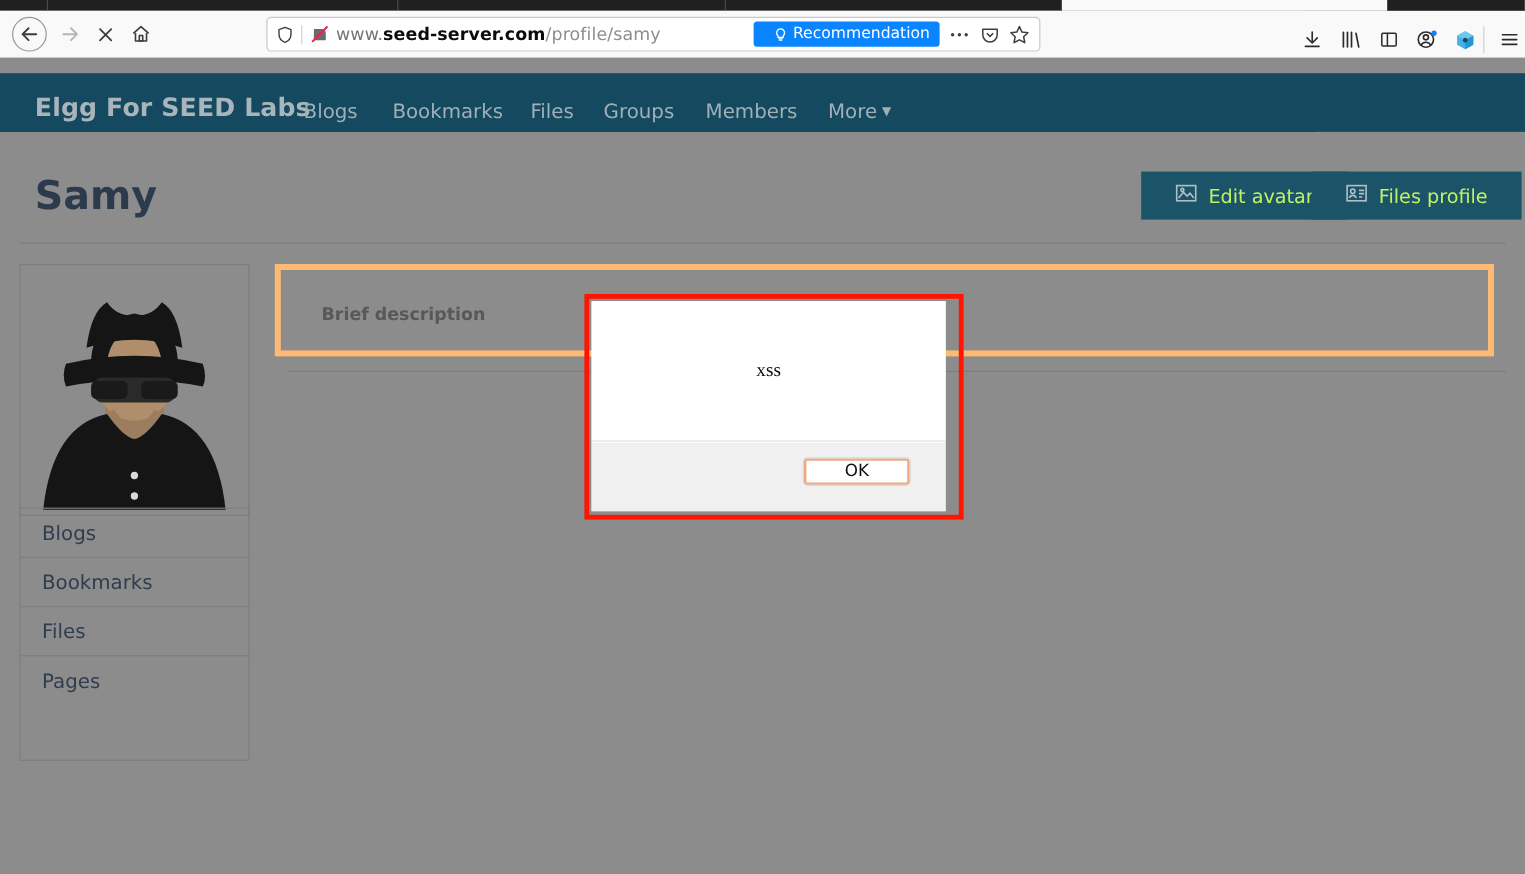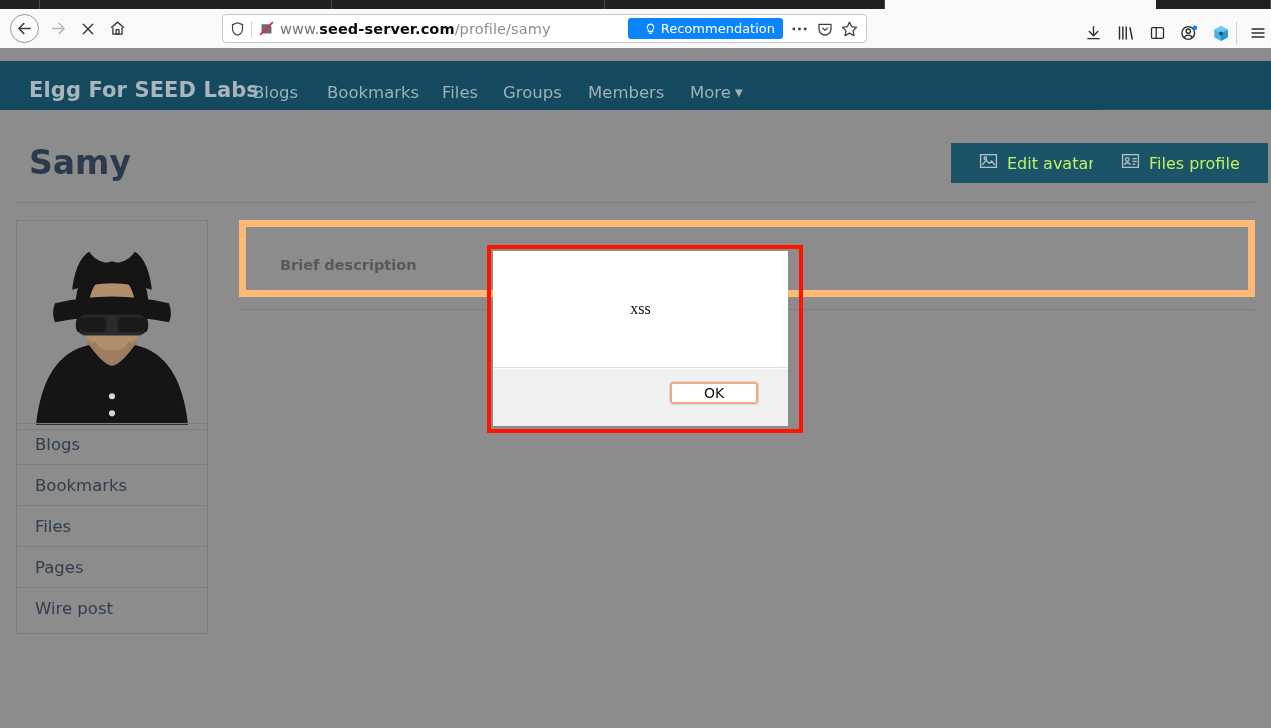--- a/index.html
+++ b/index.html
@@ -139,22 +139,22 @@
     border:1px solid #7e7e7e;
   }
   .sidebar-item {
     height:41px; display:flex; align-items:center; padding-left:18px;
     font-size:16.5px; color:#2f3d4d; border-bottom:1px solid #7e7e7e;
   }
   .sidebar-item:last-child { border-bottom:none; }
 
   
   #brief-panel {
-    position:absolute; left:239px; top:110px; width:1016px; height:77px;
-    border:7px solid #fdba74;
+    position:absolute; left:229px; top:110px; width:1016px; height:77px;
+    border:5px solid #fdba74;
   }
   #brief-label {
     position:absolute; left:34px; top:30px;
     font-size:14.5px; font-weight:700; color:#56595c;
   }
   #content-rule { position:absolute; left:239px; top:199px; width:1016px; height:1px; background:#7e7e7e; }
 
   #watermark {
     position:absolute; right:14px; bottom:9px;
     font-size:16px; color:#c6c6c6;
@@ -412,21 +412,20 @@
       <circle cx="50" cy="90" r="1.6" fill="#d9d9d9"></circle>
       <circle cx="50" cy="99" r="1.6" fill="#d9d9d9"></circle>
     </svg>
   </div>
 
   <div id="sidebar-menu">
     <div class="sidebar-item">Blogs</div>
     <div class="sidebar-item">Bookmarks</div>
     <div class="sidebar-item">Files</div>
     <div class="sidebar-item">Pages</div>
-    <div class="sidebar-item">Wire post</div>
   </div>
 
   <div id="brief-panel">
     <div id="brief-label">Brief description</div>
   </div>
   <div id="content-rule"></div>
 
 </div>
 
 <div id="annotation-box"></div>

